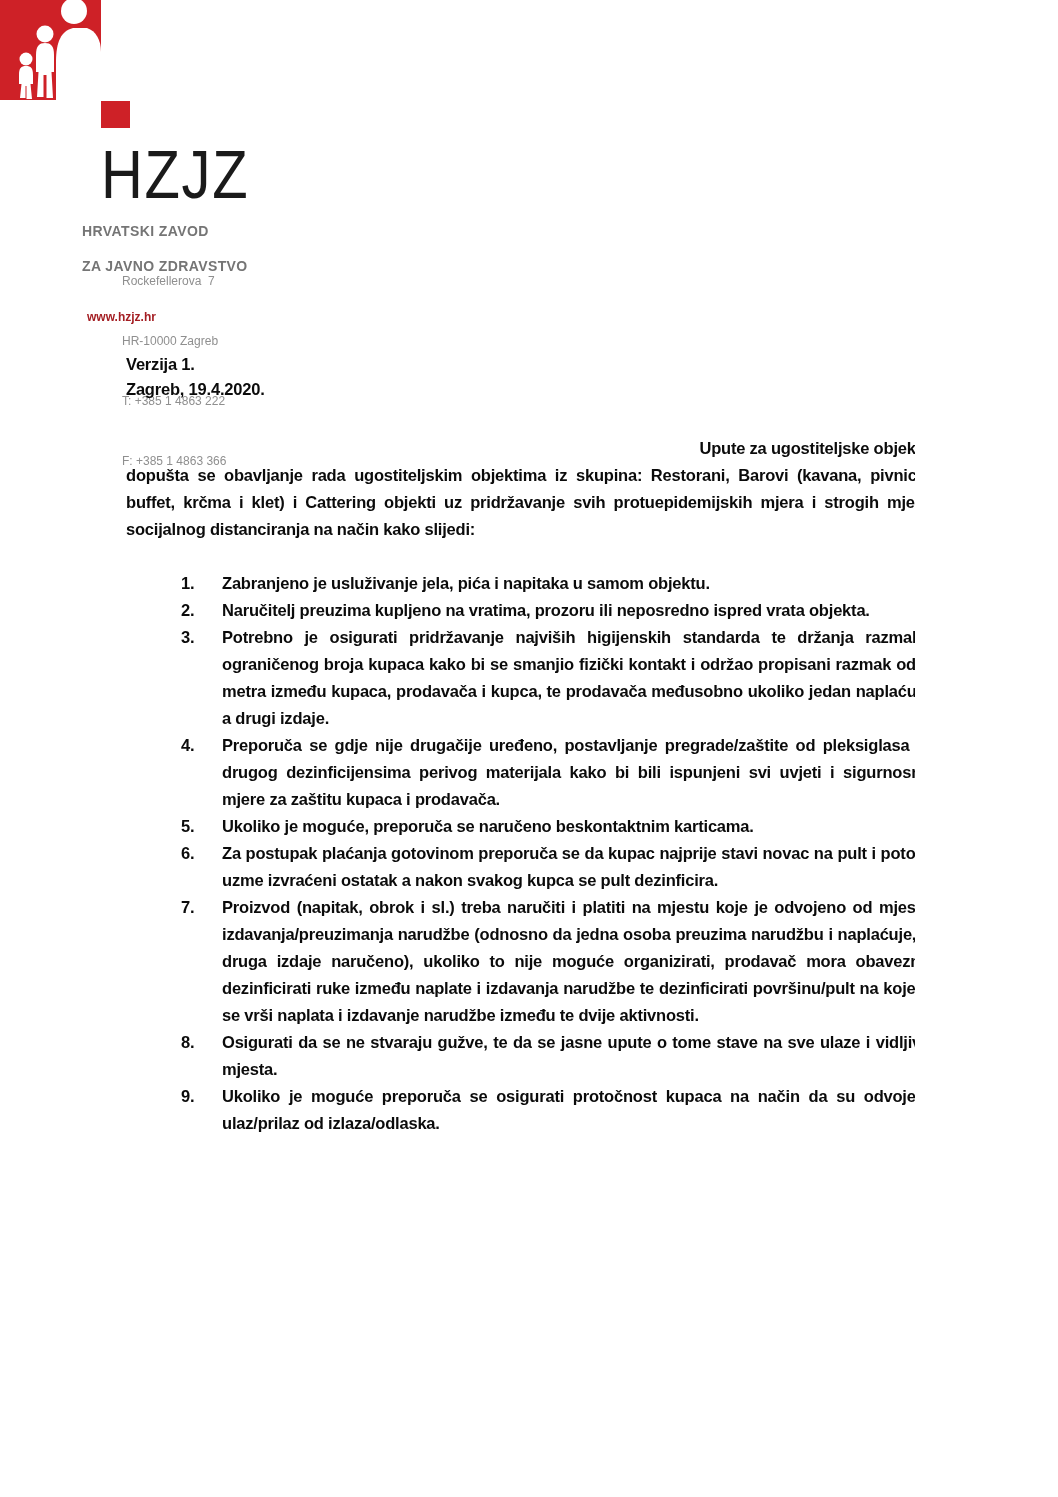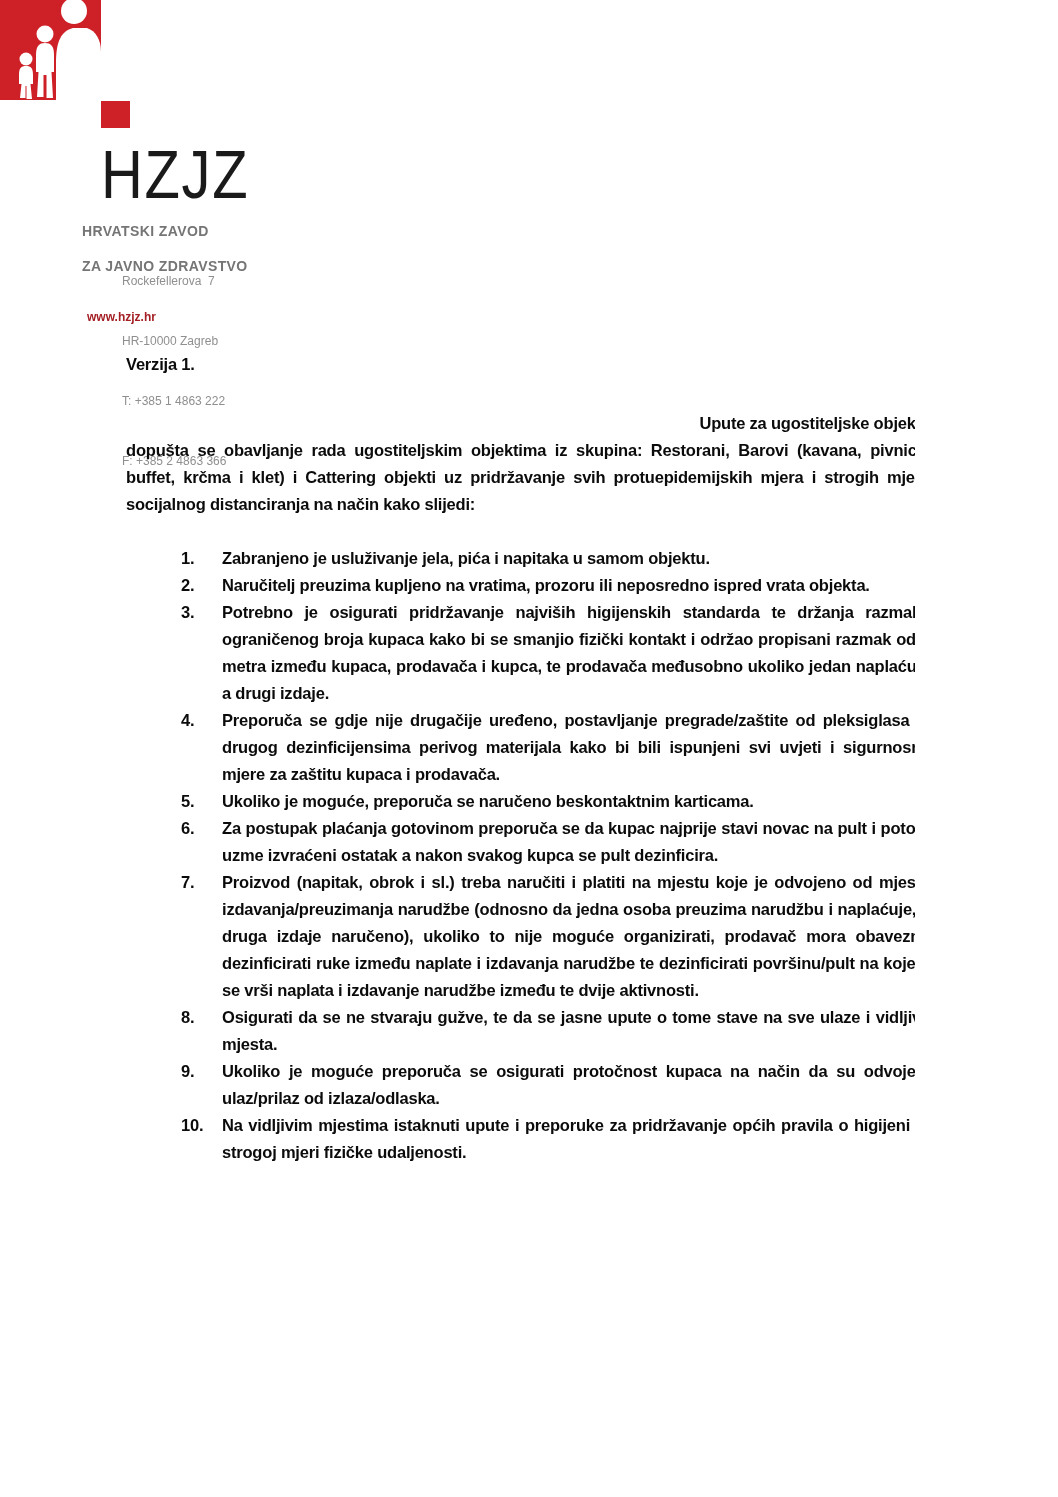--- a/index.html
+++ b/index.html
@@ -102,28 +102,29 @@
 
   <div class="org">
     <div>HRVATSKI ZAVOD</div>
     <div>ZA JAVNO ZDRAVSTVO</div>
   </div>
 
   <div class="addr">
     <div>Rockefellerova  7</div>
     <div>HR-10000 Zagreb</div>
     <div>T: +385 1 4863 222</div>
-    <div>F: +385 2 4863 366</div>
+    <div>F: +385 1 4863 366</div>
   </div>
 
   <a class="www" href="#">www.hzjz.hr</a>
 
   <div class="content">
     <div class="meta">
       <div>Verzija 1.</div>
+      <div>Zagreb, 19.4.2020.</div>
     </div>
 
     <h1 class="title">Upute za ugostiteljske objekte</h1>
 
     <p class="intro">dopušta se obavljanje rada ugostiteljskim objektima iz skupina: Restorani, Barovi (kavana, pivnica, buffet, krčma i klet) i Cattering objekti uz pridržavanje svih protuepidemijskih mjera i strogih mjera socijalnog distanciranja na način kako slijedi:</p>
 
     <ol class="list" id="instructions">
         <li class="item">
           <span class="num">1.</span>
           <span class="txt">Zabranjeno je usluživanje jela, pića i napitaka u samom objektu.</span>
@@ -153,20 +154,16 @@
           <span class="txt">Proizvod (napitak, obrok i sl.) treba naručiti i platiti na mjestu koje je odvojeno od mjesta izdavanja/preuzimanja narudžbe (odnosno da jedna osoba preuzima narudžbu i naplaćuje, a druga izdaje naručeno), ukoliko to nije moguće organizirati, prodavač mora obavezno dezinficirati ruke između naplate i izdavanja narudžbe te dezinficirati površinu/pult na kojem se vrši naplata i izdavanje narudžbe između te dvije aktivnosti.</span>
         </li>
         <li class="item">
           <span class="num">8.</span>
           <span class="txt">Osigurati da se ne stvaraju gužve, te da se jasne upute o tome stave na sve ulaze i vidljiva mjesta.</span>
         </li>
         <li class="item">
           <span class="num">9.</span>
           <span class="txt">Ukoliko je moguće preporuča se osigurati protočnost kupaca na način da su odvojeni ulaz/prilaz od izlaza/odlaska.</span>
         </li>
-        <li class="item">
-          <span class="num">10.</span>
-          <span class="txt">Na vidljivim mjestima istaknuti upute i preporuke za pridržavanje općih pravila o higijeni te strogoj mjeri fizičke udaljenosti.</span>
-        </li>
       </ol>
   </div>
 
 </div>
 
 </body></html>

